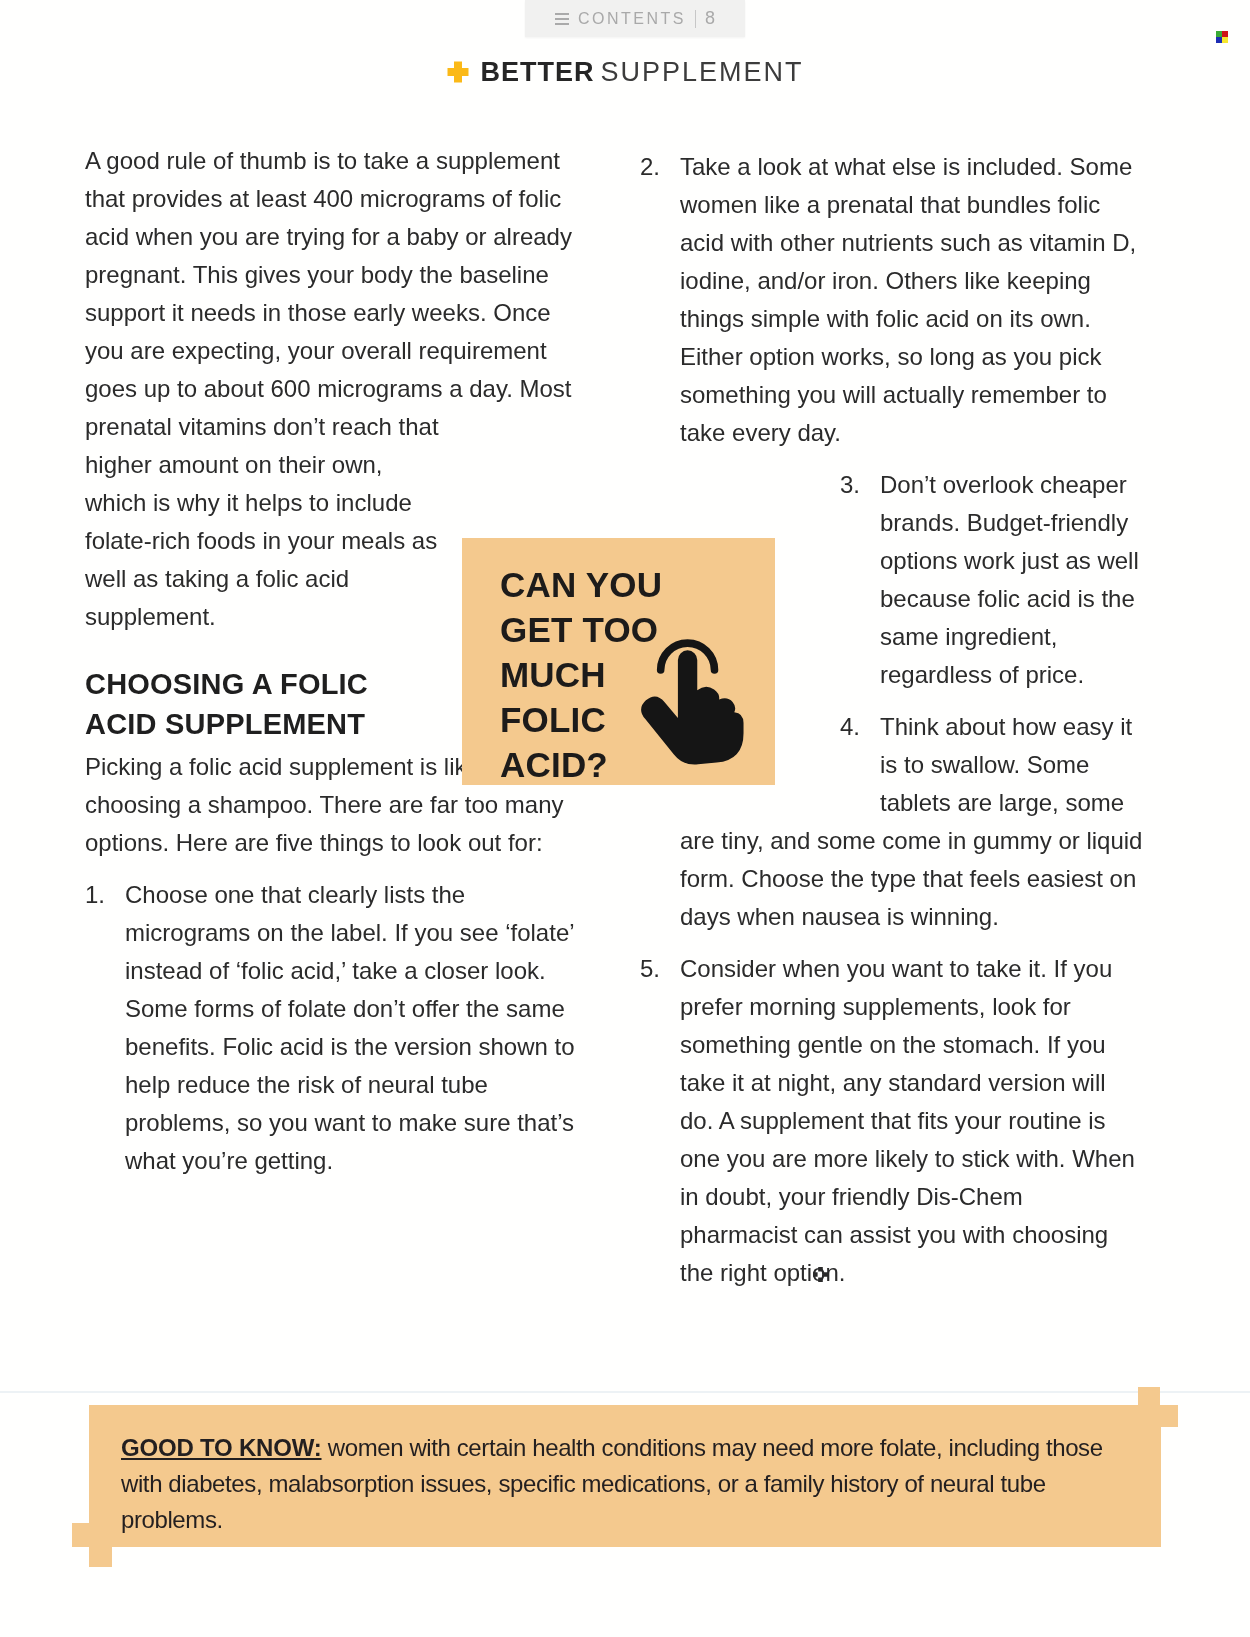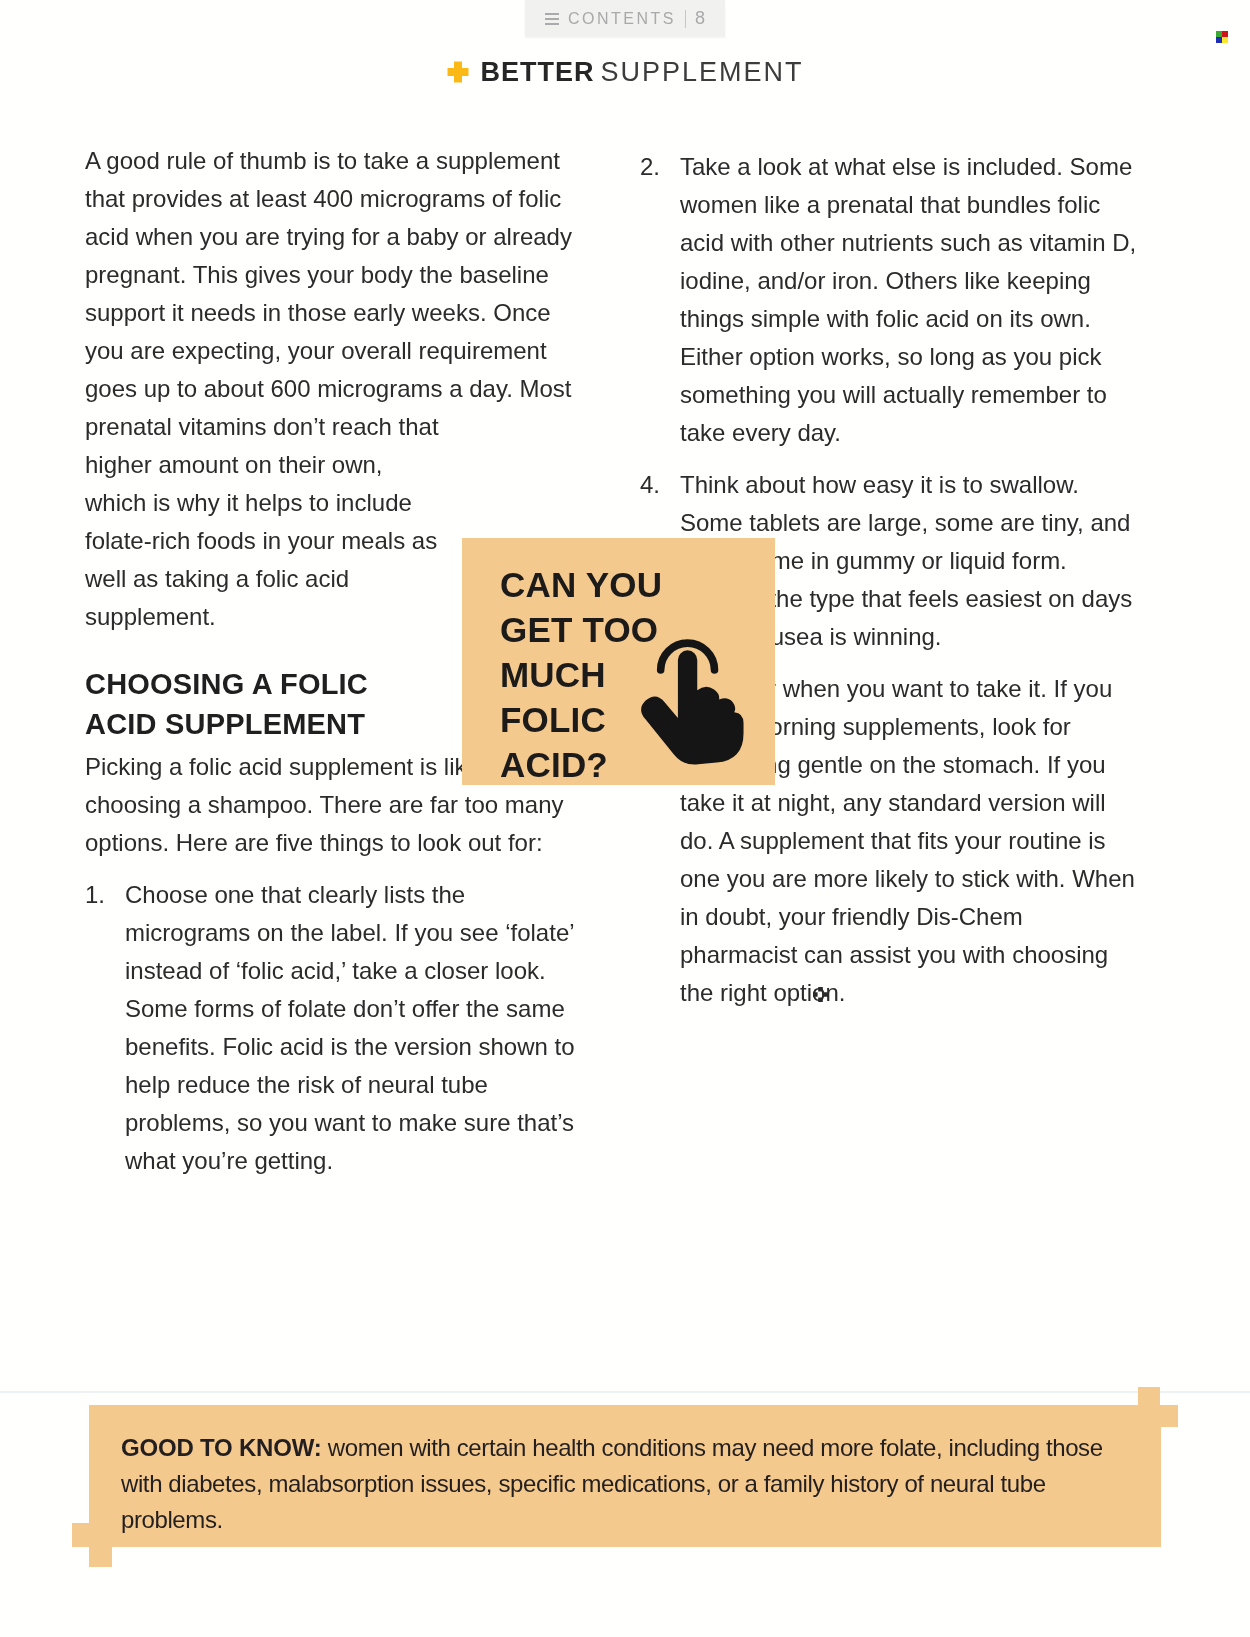--- a/index.html
+++ b/index.html
@@ -1,20 +1,20 @@
 <!DOCTYPE html>
 <html><head>
 <meta charset="utf-8">
 <style>
   html,body{margin:0;padding:0;background:#fff;}
   .page{position:relative;width:1250px;height:1637px;background:#fffffe;overflow:hidden;
         font-family:"Liberation Sans","DejaVu Sans",sans-serif;color:#2b2b2b;}
 
   
-  .contents-bar{position:absolute;left:525px;top:0;width:200px;height:37px;background:#f1f1f0;
+  .contents-bar{position:absolute;left:525px;top:0;width:220px;height:37px;background:#f1f1f0;
         box-shadow:0 1px 2px rgba(0,0,0,.05);display:flex;align-items:center;justify-content:center;
         gap:9px;color:#a9a9a9;font-size:16px;letter-spacing:2.5px;cursor:pointer;}
   .hamburger{display:inline-flex;flex-direction:column;gap:3px;}
   .hamburger i{display:block;width:14px;height:2px;background:#aaa;}
   .vdiv{width:1px;height:18px;background:#c7c7c7;}
   .pagenum{font-size:18px;letter-spacing:0;}
   .brand{position:absolute;left:0;top:57px;width:1250px;text-align:center;font-size:27px;color:#262626;}
   .brand .b{font-weight:bold;letter-spacing:1px;margin:4px 6px 0 10px;}
   .brand .l{font-weight:400;letter-spacing:2px;color:#3c3c3c;}
   .brand svg{vertical-align:-3px;}
@@ -41,21 +41,21 @@
         font-weight:bold;color:#1d1b1a;letter-spacing:.2px;}
   .callout .hand{position:absolute;right:26px;bottom:14px;}
 
   
   .faint-rule{position:absolute;left:0;top:1391px;width:1250px;height:2px;background:#edf2f5;}
 
   
   .footnote{position:absolute;left:89px;top:1405px;width:1072px;height:142px;background:#f4c98e;
         box-sizing:border-box;padding:25px 20px 0 32px;font-size:24px;line-height:36px;
         letter-spacing:-0.4px;color:#231f20;}
-  .footnote b{letter-spacing:-0.2px;}
+  .footnote b{letter-spacing:-0.2px;text-decoration:underline;}
   .tab{position:absolute;background:#f4c98e;}
   .tab-up{left:1049px;top:-18px;width:22px;height:20px;}
   .tab-right{left:1072px;top:0;width:17px;height:22px;}
   .tab-left{left:-17px;top:118px;width:17px;height:24px;}
   .tab-down{left:0;top:142px;width:23px;height:20px;}
 </style>
 </head>
 <body>
 
 <div class="page">
@@ -91,20 +91,23 @@
     <div class="li">
       <span class="num">1.</span><span>Choose one that clearly lists the micrograms on the label. If you see ‘folate’ instead of ‘folic acid,’ take a closer look. Some forms of folate don’t offer the same benefits. Folic acid is the version shown to help reduce the risk of neural tube problems, so you want to make sure that’s what you’re getting.</span>
     </div>
   </div>
 
   <div class="col col-right">
     <div class="li" style="margin-top:0">
       <span class="num">2.</span><span>Take a look at what else is included. Some women like a prenatal that bundles folic acid with other nutrients such as vitamin D, iodine, and/or iron. Others like keeping things simple with folic acid on its own. Either option works, so long as you pick something you will actually remember to take every day.</span>
     </div>
     <div class="li">
+      <span class="spacer-l"></span><span class="num">3.</span><span>Don’t overlook cheaper brands. Budget-friendly options work just as well because folic acid is the same ingredient, regardless of price.</span>
+    </div>
+    <div class="li">
       <span class="num">4.</span><span>Think about how easy it is to swallow. Some tablets are large, some are tiny, and some come in gummy or liquid form. Choose the type that feels easiest on days when nausea is winning.</span>
     </div>
     <div class="li">
       <span class="num">5.</span><span>Consider when you want to take it. If you prefer morning supplements, look for something gentle on the stomach. If you take it at night, any standard version will do. A supplement that fits your routine is one you are more likely to stick with. When in doubt, your friendly Dis-Chem pharmacist can assist you with choosing the right option.</span><span class="endmark"><svg width="15" height="15" viewBox="0 0 15 15" fill="#2a2a2a">
             <path d="M5.2 0h4.6v4.6H5.2zM5.2 10.4h4.6V15H5.2zM0 5.2h4.6v4.6H0zM10.4 5.2H15v4.6h-4.6z"></path>
           </svg></span>
     </div>
   </div>
 
   <div class="callout">

